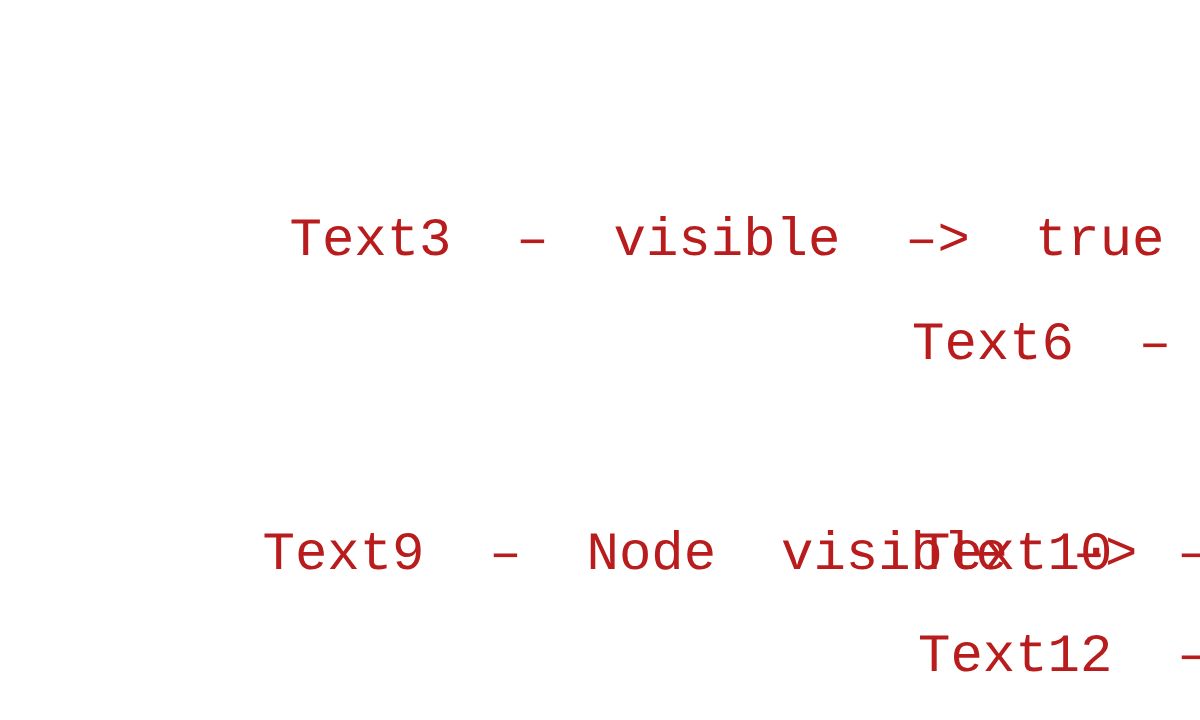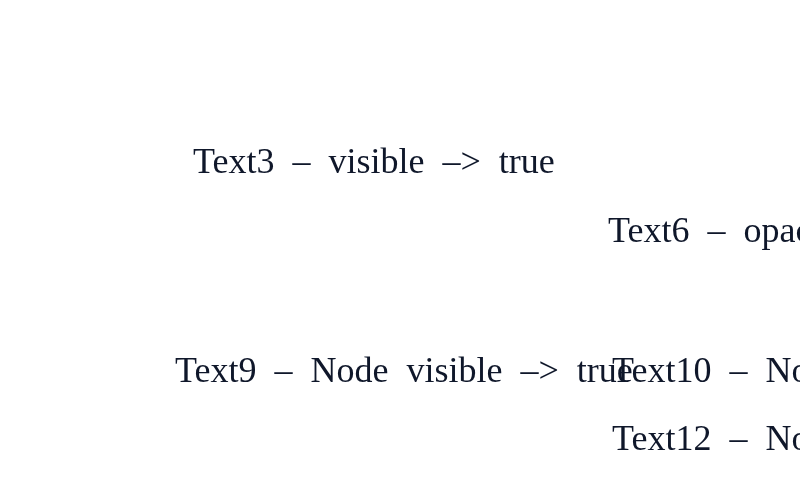--- a/index.html
+++ b/index.html
@@ -17,24 +17,24 @@
   #canvas {
     position: relative;
     width: 800px;
     height: 480px;
     background: #ffffff;
     overflow: hidden;
   }
   .text-node {
     position: absolute;
     white-space: pre;
-    font-family: Liberation Serif, serif;
+    font-family: Liberation Mono, monospace;
     font-size: 36px;
     line-height: 1;
-    color: #0f172a;
+    color: #b91c1c;
     letter-spacing: 0px;
     background: transparent;
   }
   
   #node-text3  { left: 193px; top: 143px; }
   #node-text6  { left: 608px; top: 212px; }
   #node-text9  { left: 175px; top: 352px; }
   #node-text10 { left: 612px; top: 352px; }
   #node-text11 { left: 193px; top: 420px; }
   #node-text12 { left: 612px; top: 420px; }

